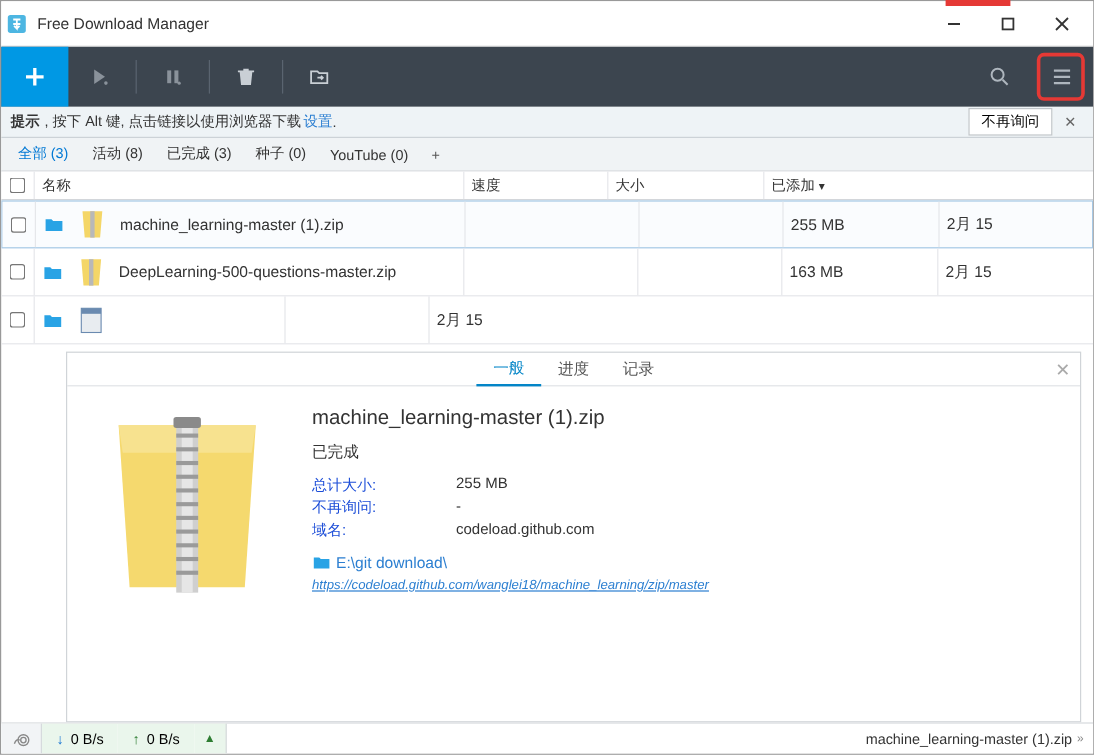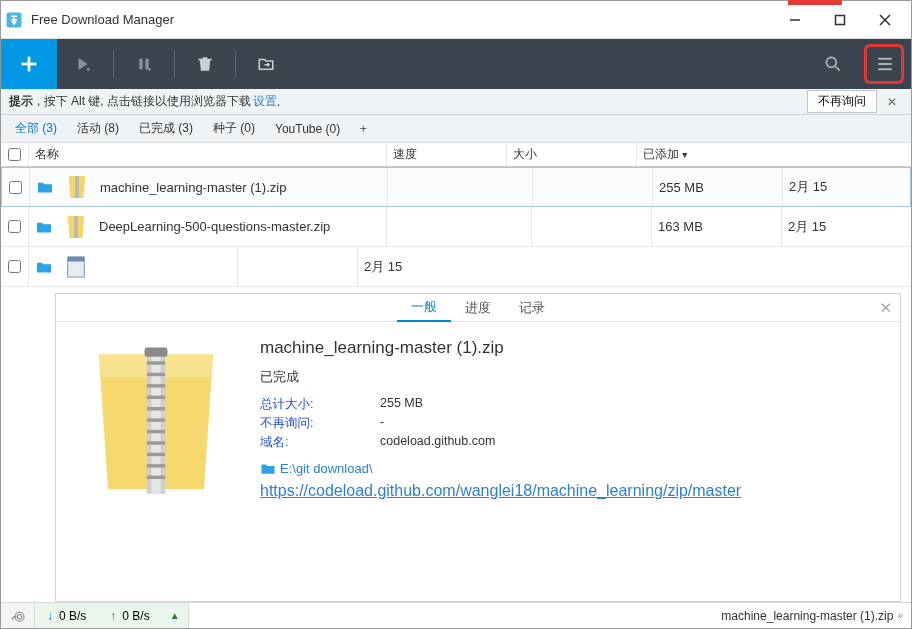--- a/index.html
+++ b/index.html
@@ -67,21 +67,21 @@
 .panel-tabs .close-panel { position: absolute; right: 8px; color: #aaa; font-size: 15px; }
 .panel-body { flex: 1; display: flex; padding: 16px 20px; gap: 24px; overflow: hidden; }
 .zip-img { width: 160px; height: 170px; display: flex; align-items: center; justify-content: center; }
 .details { flex: 1; font-size: 13px; color: #333; }
 .details h3 { font-size: 17px; font-weight: normal; margin-bottom: 10px; }
 .details .status { margin-bottom: 10px; }
 .details .kv { display: flex; margin-bottom: 2px; font-size: 12.5px; }
 .details .kv .k { width: 120px; color: #1d4ed8; }
 .details .kv .v { color: #333; }
 .details .path { color: #2c7fd1; margin-top: 10px; display: flex; align-items: center; gap: 4px; }
-.details .url { margin-top: 6px; font-size: 16px; }
+.details .url { margin-top: 6px; font-size: 11px; font-style: italic; }
 .details .url a { color: #2c7fd1; text-decoration: underline; }
 
 
 .statusbar { height: 26px; border-top: 1px solid #d6dadd; display: flex; align-items: center; font-size: 12px; background: #fff; }
 .statusbar .snail { width: 34px; height: 100%; display: flex; align-items: center; justify-content: center; border-right: 1px solid #d6dadd; background: #f2f4f6; }
 .statusbar .rate { padding: 0 12px; height: 100%; display: flex; align-items: center; background: #eaf6ec; gap: 6px; }
 .statusbar .rate.up { background: #eaf6ec; }
 .statusbar .expand { height: 100%; display: flex; align-items: center; padding: 0 8px; background: #eaf6ec; border-right: 1px solid #d6dadd; }
 .statusbar .spacer { flex: 1; }
 .statusbar .file { padding: 0 8px; color: #333; display: flex; align-items: center; gap: 4px; }

